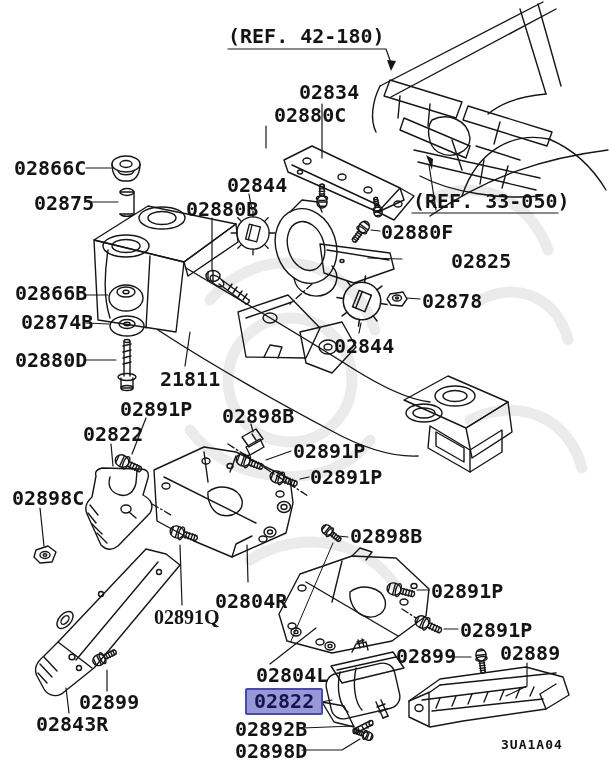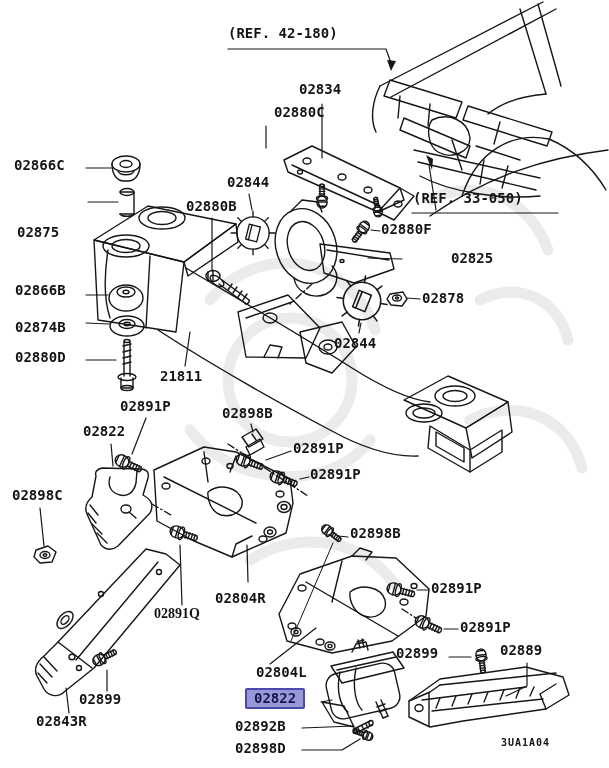--- a/index.html
+++ b/index.html
@@ -3,25 +3,25 @@
 <meta charset="utf-8">
 <style>
   html,body{margin:0;padding:0;background:#fff;}
   .stage{
     position:relative;width:609px;height:768px;background:#fff;overflow:hidden;
     font-family:"DejaVu Sans Mono",monospace;
   }
   .stage svg{position:absolute;left:0;top:0;}
   #labels{position:absolute;left:0;top:0;width:100%;height:100%;}
   .part-label{
-    position:absolute;font-size:14px;font-weight:600;line-height:1.05;
+    position:absolute;font-size:20px;font-weight:600;line-height:1.05;
     color:#141414;white-space:nowrap;letter-spacing:0px;
   }
   .part-label.ref{font-weight:600;}
-  .part-label.code{font-size:10px;font-weight:700;letter-spacing:1px;}
+  .part-label.code{font-size:13px;font-weight:700;letter-spacing:1px;}
   .part-label.highlighted{
     padding:1px 7px;border-radius:2px;border:2px solid #4a4aad;
     background:#9898d8;color:#14144e;
   }
 </style>
 </head>
 <body>
 
 <div class="stage">
 
@@ -309,29 +309,29 @@
       <polygon points="426,155 433,159 432,170"></polygon>
     </g>
   </svg>
 
   <div id="labels">
       <div class="part-label ref" style="left: 228px; top: 26px;">(REF. 42-180)</div>
       <div class="part-label part" style="left: 299px; top: 82px;">02834</div>
       <div class="part-label part" style="left: 238px; top: 105px; margin-left: 36px;">02880C</div>
       <div class="part-label ref" style="left: 413px; top: 191px;">(REF. 33-050)</div>
       <div class="part-label part" style="left: 14px; top: 158px;">02866C</div>
-      <div class="part-label part" style="left: 17px; top: 193px; margin-top: 32px;">02875</div>
+      <div class="part-label part" style="left: 34px; top: 193px;">02875</div>
       <div class="part-label part" style="left: 227px; top: 175px;">02844</div>
       <div class="part-label part" style="left: 186px; top: 199px;">02880B</div>
       <div class="part-label part" style="left: 381px; top: 222px;">02880F</div>
       <div class="part-label part" style="left: 405px; top: 251px; margin-left: 46px;">02825</div>
       <div class="part-label part" style="left: 422px; top: 291px;">02878</div>
       <div class="part-label part" style="left: 334px; top: 336px;">02844</div>
       <div class="part-label part" style="left: 15px; top: 283px;">02866B</div>
-      <div class="part-label part" style="left: 15px; top: 312px; margin-top: 8px;">02874B</div>
+      <div class="part-label part" style="left: 21px; top: 312px;">02874B</div>
       <div class="part-label part" style="left: 15px; top: 350px;">02880D</div>
       <div class="part-label part" style="left: 160px; top: 369px;">21811</div>
       <div class="part-label part" style="left: 120px; top: 399px;">02891P</div>
       <div class="part-label part" style="left: 222px; top: 406px;">02898B</div>
       <div class="part-label part" style="left: 83px; top: 424px;">02822</div>
       <div class="part-label part" style="left: 293px; top: 441px;">02891P</div>
       <div class="part-label part" style="left: 310px; top: 467px;">02891P</div>
       <div class="part-label part" style="left: 12px; top: 488px;">02898C</div>
       <div class="part-label part" style="left: 350px; top: 526px;">02898B</div>
       <div class="part-label part" style="left: 215px; top: 583px; margin-top: 8px;">02804R</div>

